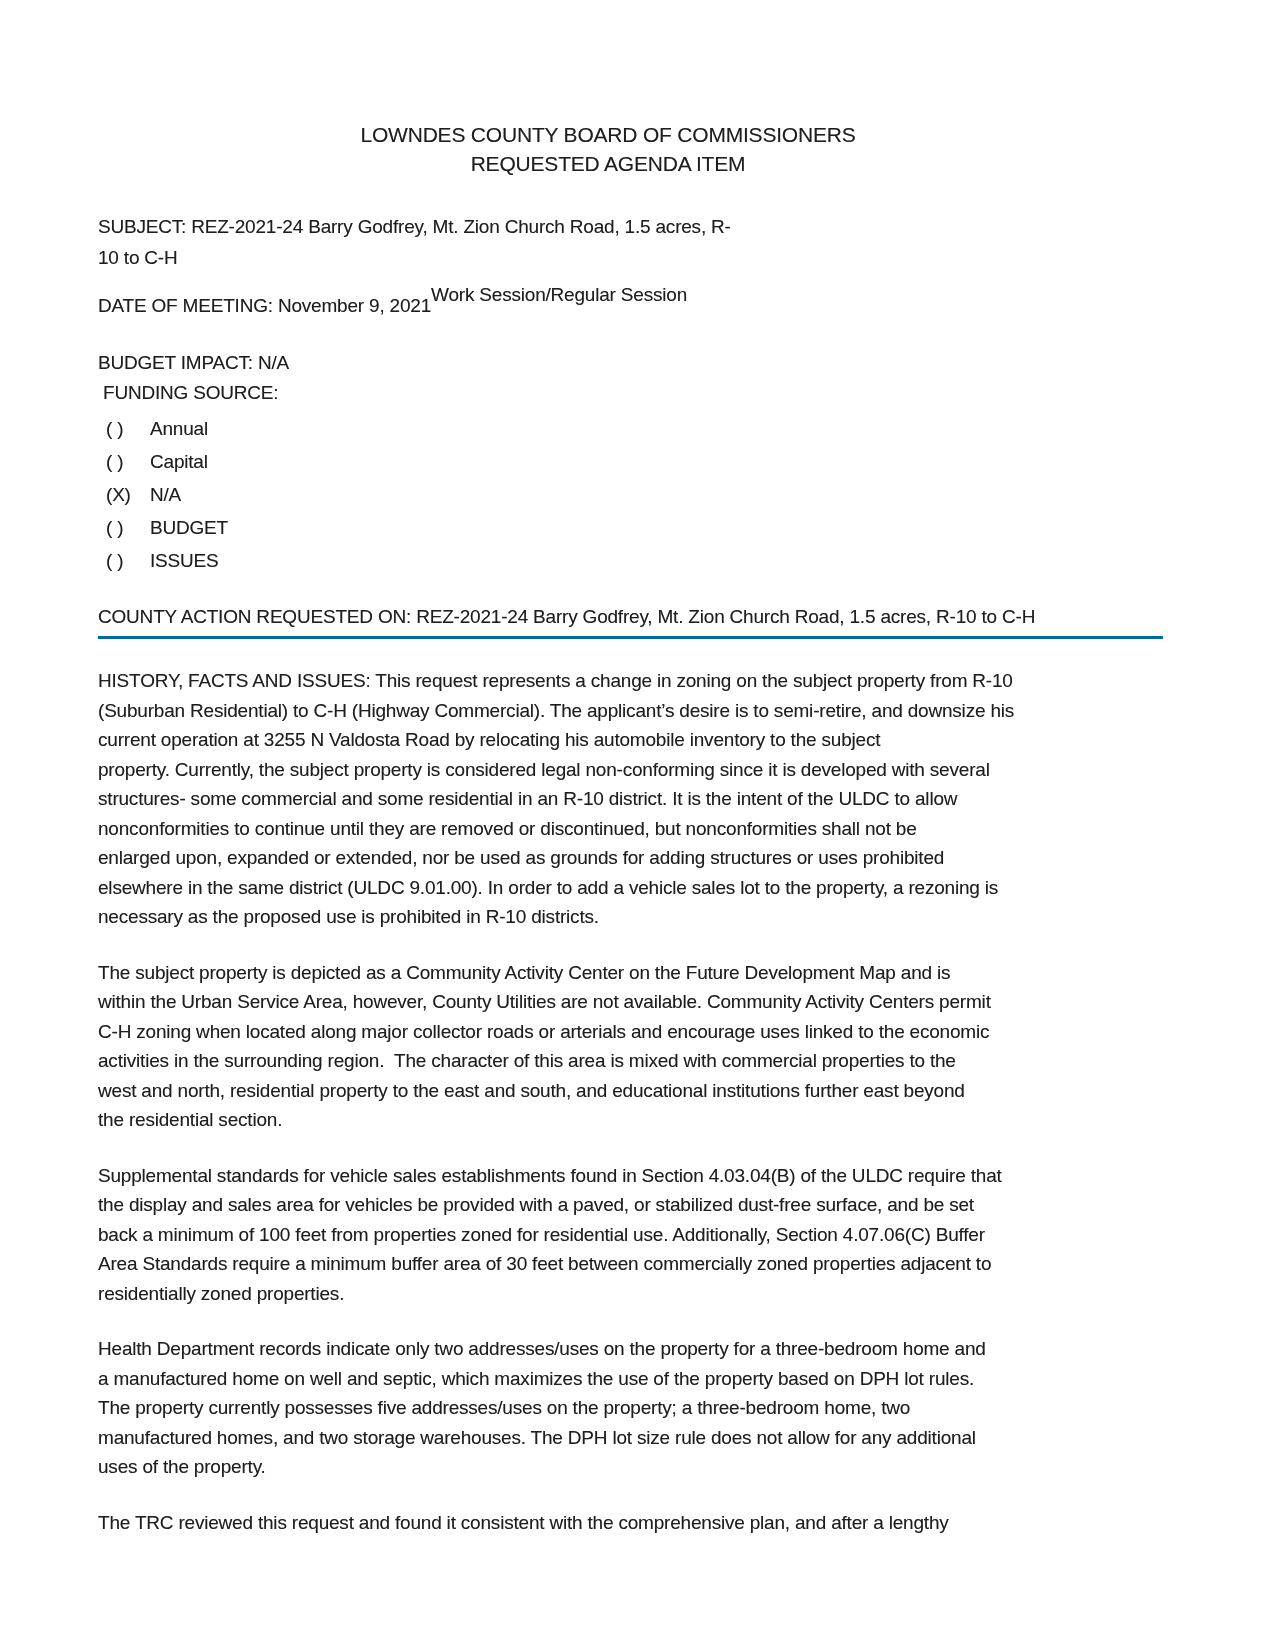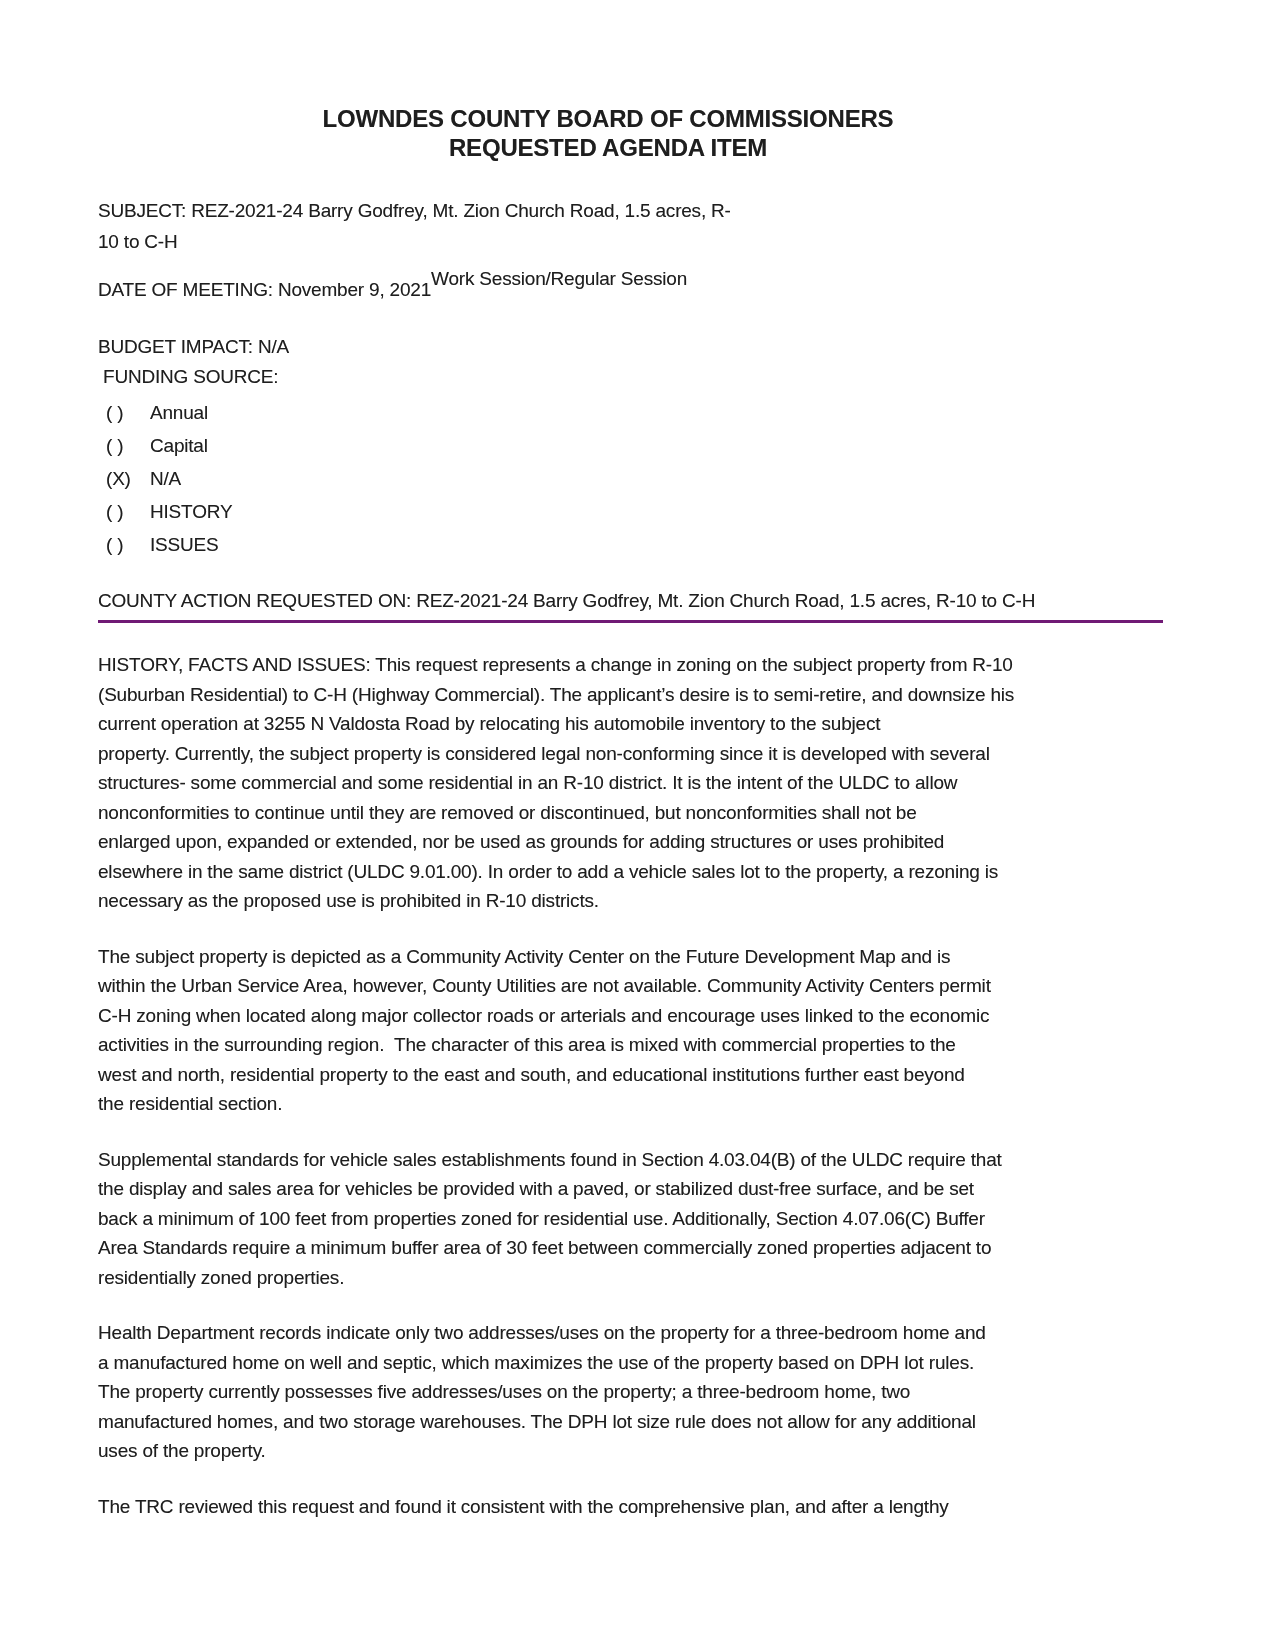--- a/index.html
+++ b/index.html
@@ -16,24 +16,23 @@
     overflow: hidden;
   }
   .content {
     box-sizing: border-box;
     padding: 104px 105px 0 98px;
     width: 100%;
   }
   .doc-title {
     width: 1020px;
     text-align: center;
-    font-size: 24px;
+    font-size: 21px;
     line-height: 29px;
-    margin: 0 0 33px 0;
-    font-weight: bold;
+    margin: 16px 0 33px 0;
   }
   .subject {
     font-size: 19px;
     line-height: 31px;
     white-space: pre-wrap;
   }
   .meeting-row {
     margin-top: 18px;
     display: flex;
     align-items: flex-start;
@@ -68,21 +67,21 @@
   .funding-item .mark {
     width: 44px;
     flex: 0 0 44px;
   }
   .county-action {
     margin-top: 25px;
     width: 1065px;
     font-size: 19px;
     line-height: 30px;
     padding-bottom: 4px;
-    border-bottom: 3px solid #701a75;
+    border-bottom: 3px solid #0369a1;
   }
   .para {
     font-size: 19px;
     line-height: 29.5px;
     white-space: pre-wrap;
     margin-top: 26px;
   }
   .para.first { margin-top: 27px; }
 </style>
 </head>
@@ -115,21 +114,21 @@
       <li class="funding-item">
         <span class="mark">( )</span>
         <span class="opt-label">Capital</span>
       </li>
       <li class="funding-item">
         <span class="mark">(X)</span>
         <span class="opt-label">N/A</span>
       </li>
       <li class="funding-item">
         <span class="mark">( )</span>
-        <span class="opt-label">HISTORY</span>
+        <span class="opt-label">BUDGET</span>
       </li>
       <li class="funding-item">
         <span class="mark">( )</span>
         <span class="opt-label">ISSUES</span>
       </li>
     </ul>
 
     <div class="county-action">COUNTY ACTION REQUESTED ON: REZ-2021-24 Barry Godfrey, Mt. Zion Church Road, 1.5 acres, R-10 to C-H</div>
 
     <div class="para first">HISTORY, FACTS AND ISSUES: This request represents a change in zoning on the subject property from R-10

